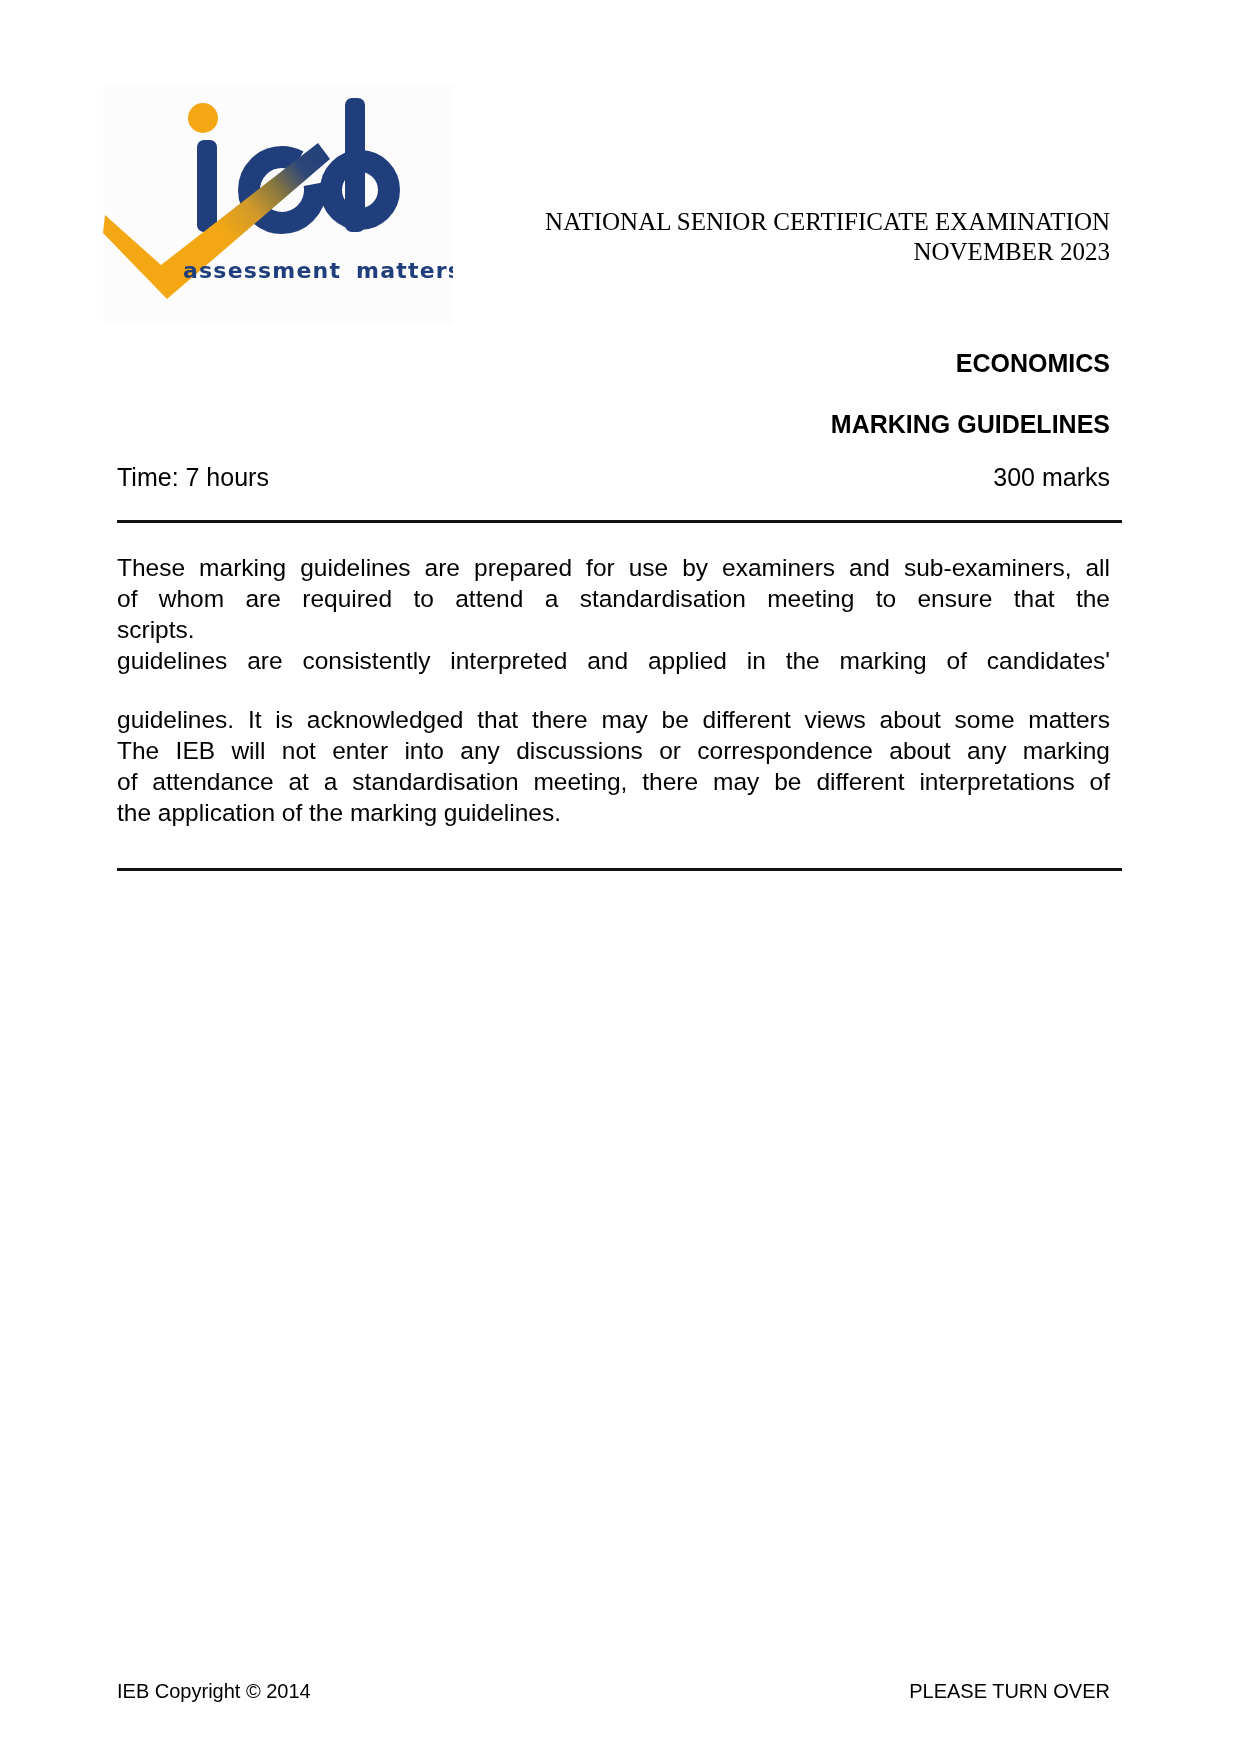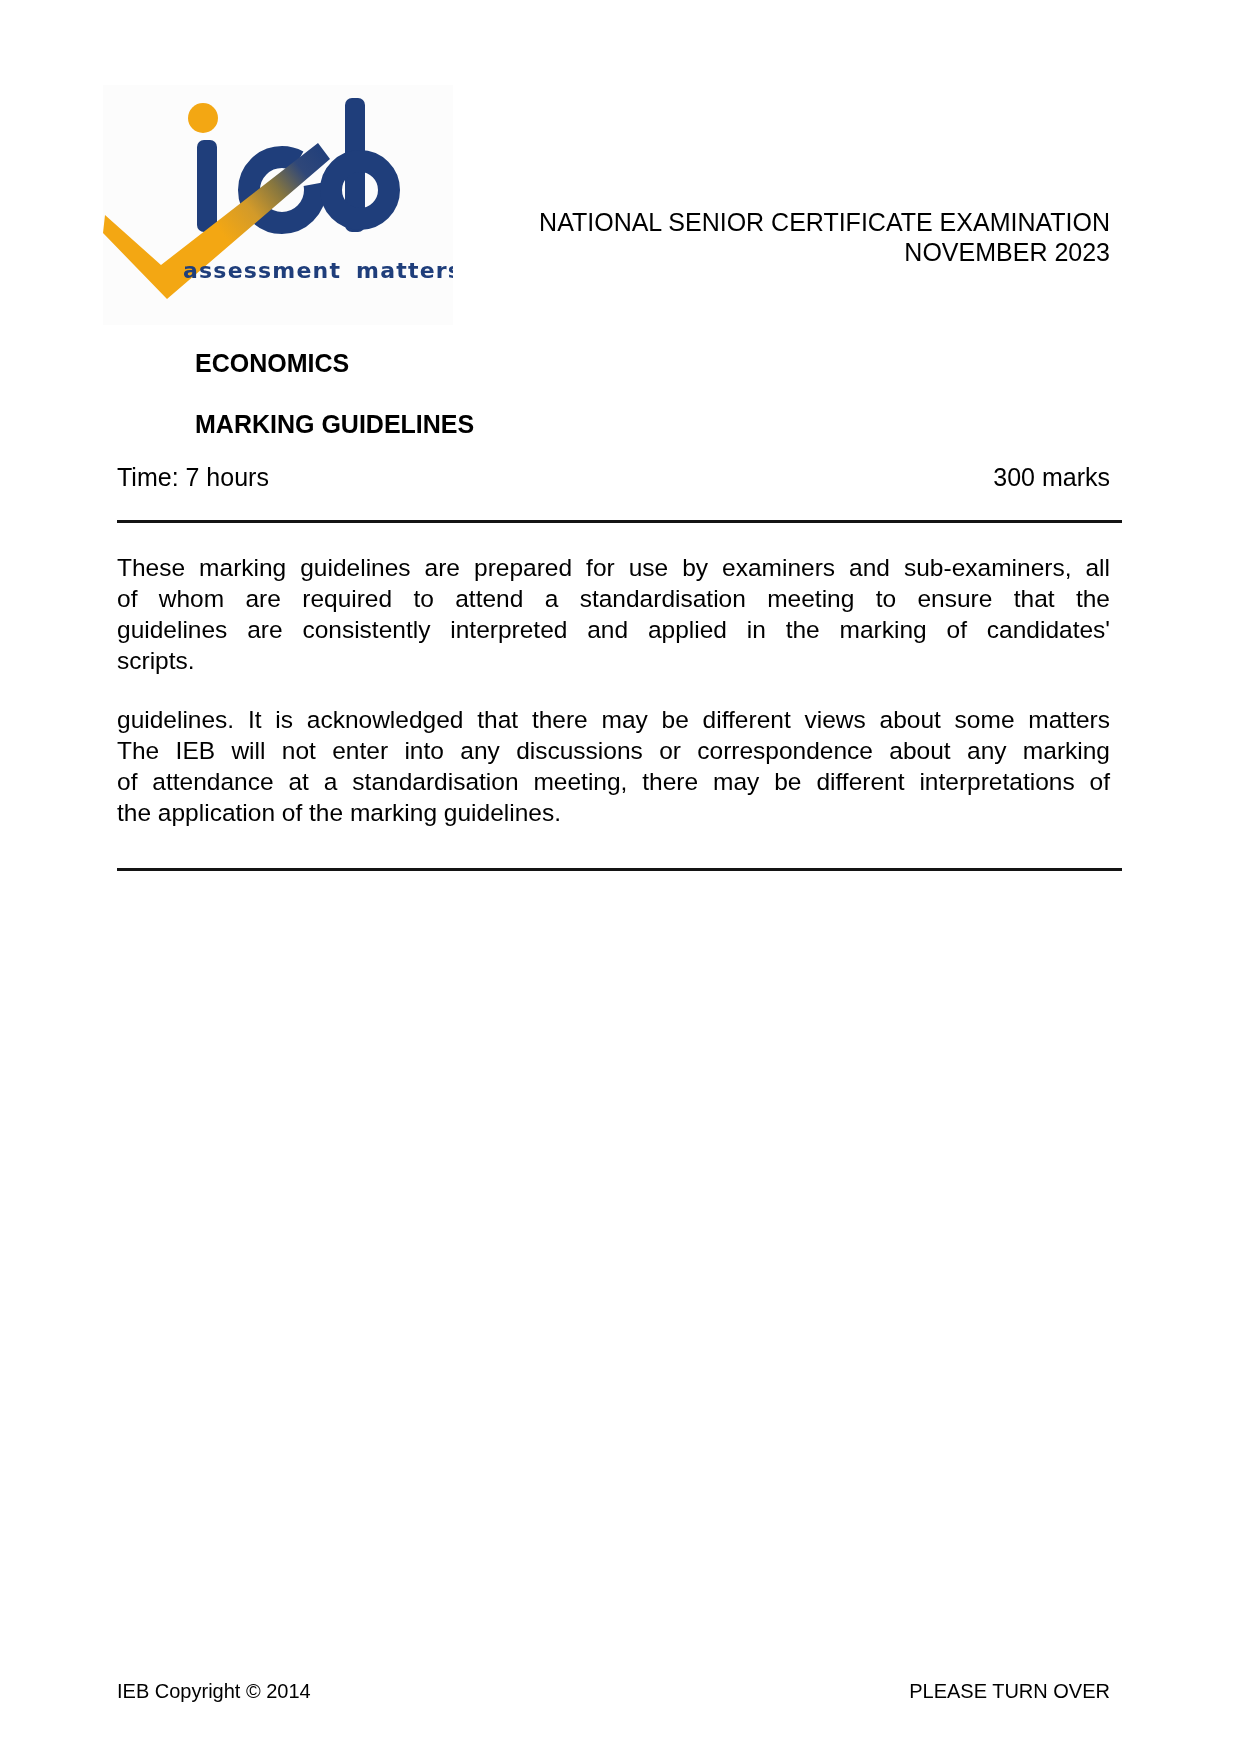--- a/index.html
+++ b/index.html
@@ -19,26 +19,26 @@
     background:#fcfcfc;
   }
   .logo-box svg { display:block; width:100%; height:100%; }
   .sr-only {
     position:absolute; width:1px; height:1px; overflow:hidden;
     clip:rect(0 0 0 0); white-space:nowrap;
   }
   
   .exam-header {
     position:absolute; left:117px; top:207px; width:993px;
-    text-align:right; font-size:25px; line-height:30px;
+    text-align:right; font-size:25px; line-height:30px;font-family:Liberation Serif, serif;
   }
   .center-title {
     position:absolute; left:117px; width:993px;
     padding-left:78px; box-sizing:border-box;
-    text-align:left; font-weight:bold; font-size:25px;
+    text-align:right; font-weight:bold; font-size:25px;
   }
   .subject-title { top:349px; }
   .doc-type-title { top:410px; }
   .time-row {
     position:absolute; left:117px; top:463px; width:993px;
     display:flex; justify-content:space-between;
     font-size:25px;
   }
   .rule {
     position:absolute; left:117px; width:1005px; height:3px;
@@ -110,22 +110,22 @@
     <span>Time: 7 hours</span>
     <span>300 marks</span>
   </div>
 
   <div class="rule rule-top"></div>
 
   <div class="notice">
       <div class="para">
         <div class="nline">These marking guidelines are prepared for use by examiners and sub-examiners, all</div>
         <div class="nline">of whom are required to attend a standardisation meeting to ensure that the</div>
+        <div class="nline last">scripts.</div>
         <div class="nline">guidelines are consistently interpreted and applied in the marking of candidates'</div>
-        <div class="nline last">scripts.</div>
       </div>
       <div class="para">
         <div class="nline">guidelines. It is acknowledged that there may be different views about some matters</div>
         <div class="nline">The IEB will not enter into any discussions or correspondence about any marking</div>
         <div class="nline">of attendance at a standardisation meeting, there may be different interpretations of</div>
         <div class="nline last">the application of the marking guidelines.</div>
       </div>
     </div>
 
   <div class="rule rule-bottom"></div>

